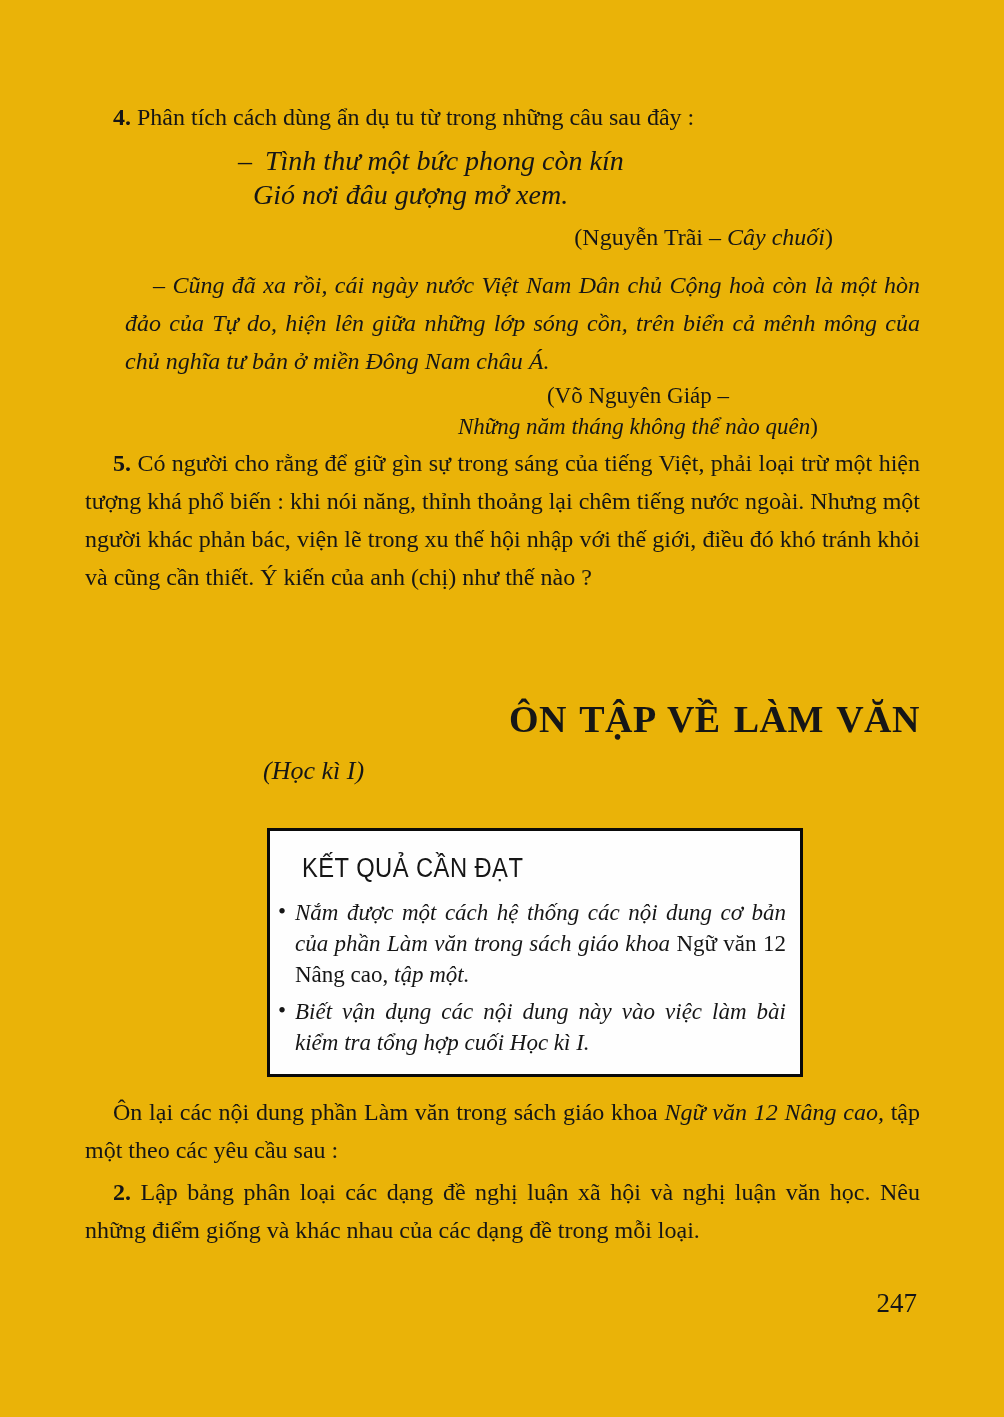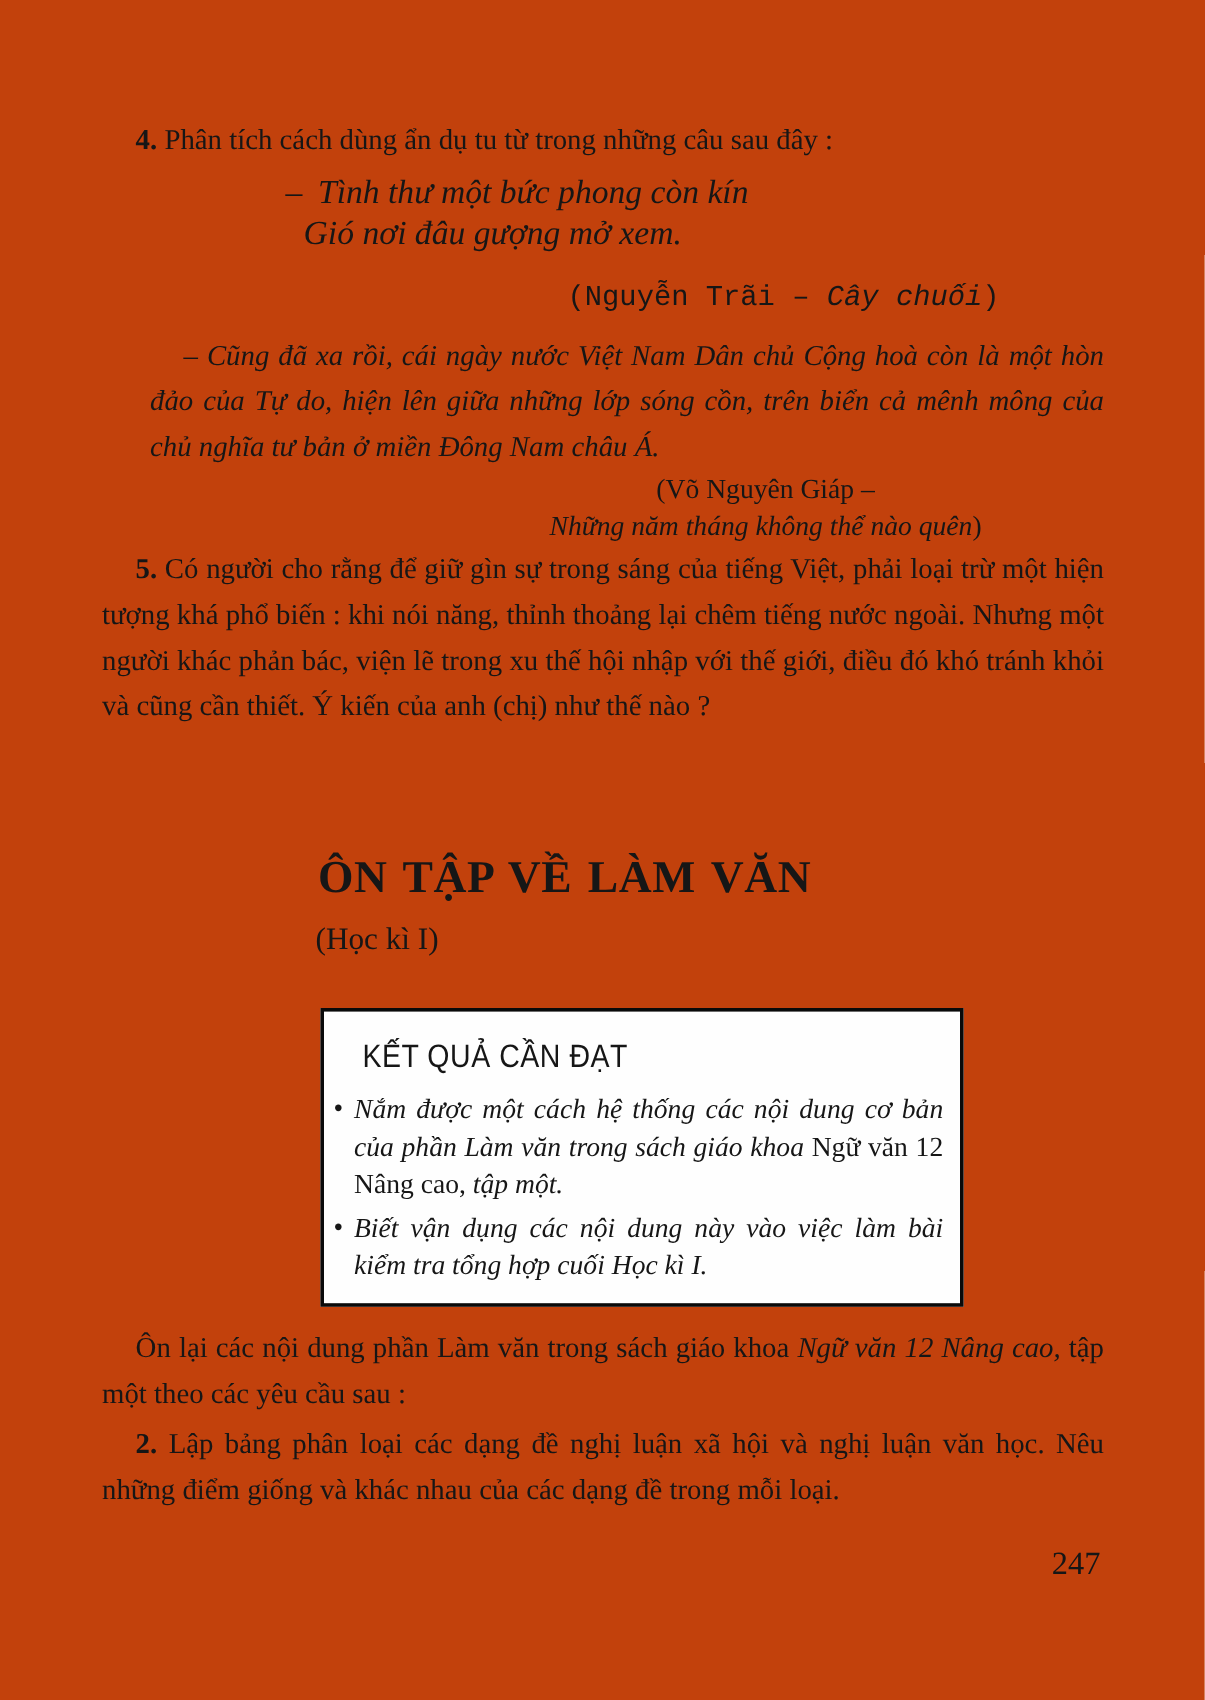--- a/index.html
+++ b/index.html
@@ -1,20 +1,20 @@
 <!DOCTYPE html>
 <html><head>
 <meta charset="utf-8">
 <style>
   html, body { margin: 0; padding: 0; background: #ffffff; }
   .page {
     position: relative;
     width: 1004px;
     height: 1417px;
-    background: #c2410c;
+    background: #eab308;
     color: #161616;
     font-family: "Liberation Serif", serif;
     overflow: hidden;
   }
   .content { padding: 98px 84px 0 85px; }
   .para {
     font-size: 24px;
     line-height: 38px;
     text-align: justify;
     margin: 0;
@@ -27,49 +27,50 @@
   .poem {
     margin: 8px 0 0 153px;
     font-style: italic;
     font-size: 28px;
     line-height: 34px;
   }
   .poem-dash { display: inline-block; width: 27px; font-style: normal; }
   .poem-line2 { padding-left: 15px; }
 
   .attr1 {
-    margin-top: 20px;
+    margin-top: 8px;
     text-align: right;
     padding-right: 87px;
     font-size: 24px;
     line-height: 34px;
-    font-family: Liberation Mono, monospace;
   }
   .quote { margin-top: 12px; font-style: italic; margin-left: 40px; }
   .attr2 {
     width: fit-content;
     margin: 0 102px 0 auto;
     text-align: center;
     font-size: 23px;
     line-height: 31px;
   }
   .item5 { margin-top: 2px; }
 
   .lesson-title {
     margin: 100px 0 0 180px;
     font-size: 38px;
     line-height: 46px;
     font-weight: bold;
     letter-spacing: 0.5px;
     word-spacing: 3px;
+    text-align: right;
   }
   .lesson-subtitle {
     margin: 12px 0 0 178px;
     font-size: 26px;
     line-height: 34px;
+    font-style: italic;
   }
 
   .rbox {
     box-sizing: border-box;
     margin: 40px 0 0 182px;
     width: 536px;
     border: 3px solid #0a0a0a;
     padding: 20px 14px 16px 10px;
     background: #fefefe;
   }

